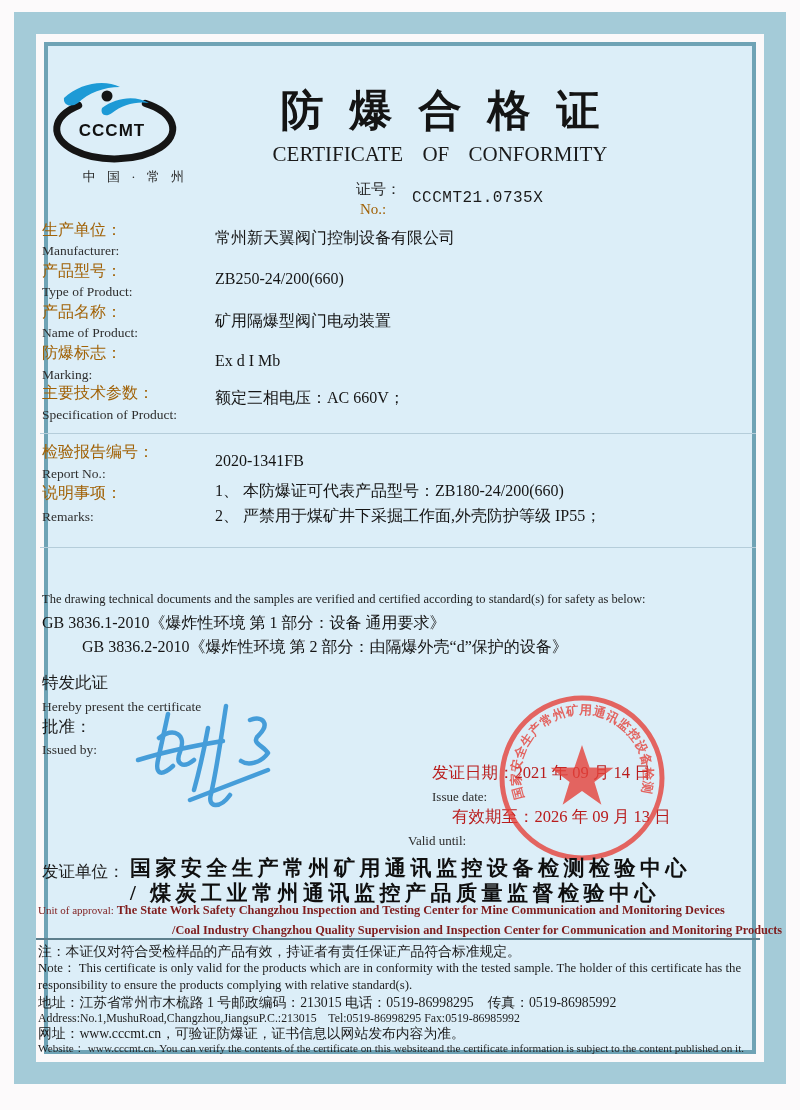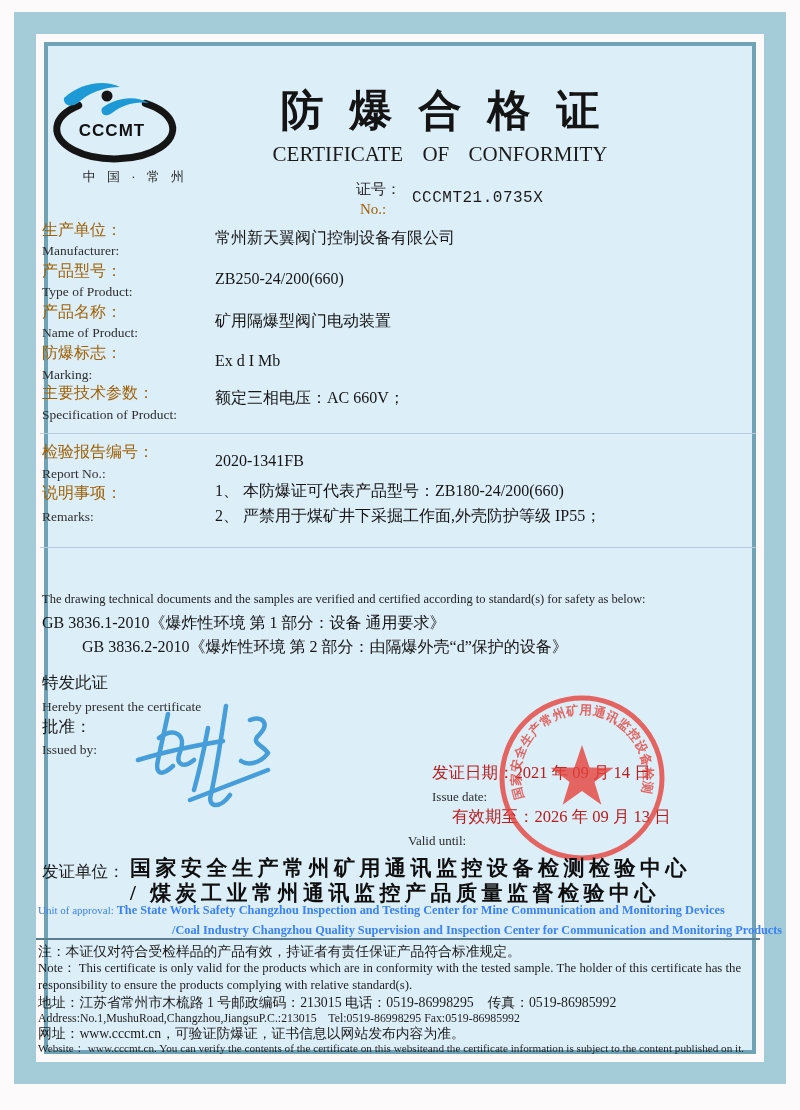--- a/index.html
+++ b/index.html
@@ -39,21 +39,21 @@
   .divider-soft { left:40px; width:716px; height:1px; background:#b5cdda; }
   .divider-hard { left:36px; width:724px; height:2px; background:#5d7f8d; }
 
   .std-cn  { font-size:16.5px; color:#1b1b1b; }
   .std-en  { font-size:12.5px; color:#222; }
 
   .date-row { font-size:16.5px; color:#b91c1c; }
   .date-sub { font-size:13px; color:#2b2b2b; }
 
   .appr-line { font-size:21px; font-weight:bold; letter-spacing:4.5px; color:#0f0f0f; white-space:nowrap; }
-  .appr-en   { font-size:12.3px; font-weight:bold; color:#3b82f6; white-space:nowrap; }
+  .appr-en   { font-size:12.3px; font-weight:bold; color:#7f1d1d; white-space:nowrap; }
   .appr-en-label { font-size:11px; font-weight:normal; }
 
   .foot-cn { font-size:13.8px; color:#1b1b1b; }
   .foot-en { font-size:12.8px; color:#1e1e1e; }
 
   .stamp-box { left:496px; top:692px; width:172px; height:172px; opacity:0.8; pointer-events:none; }
   .sig-box   { left:128px; top:700px; width:180px; height:120px; }
 </style>
 </head>
 <body>

